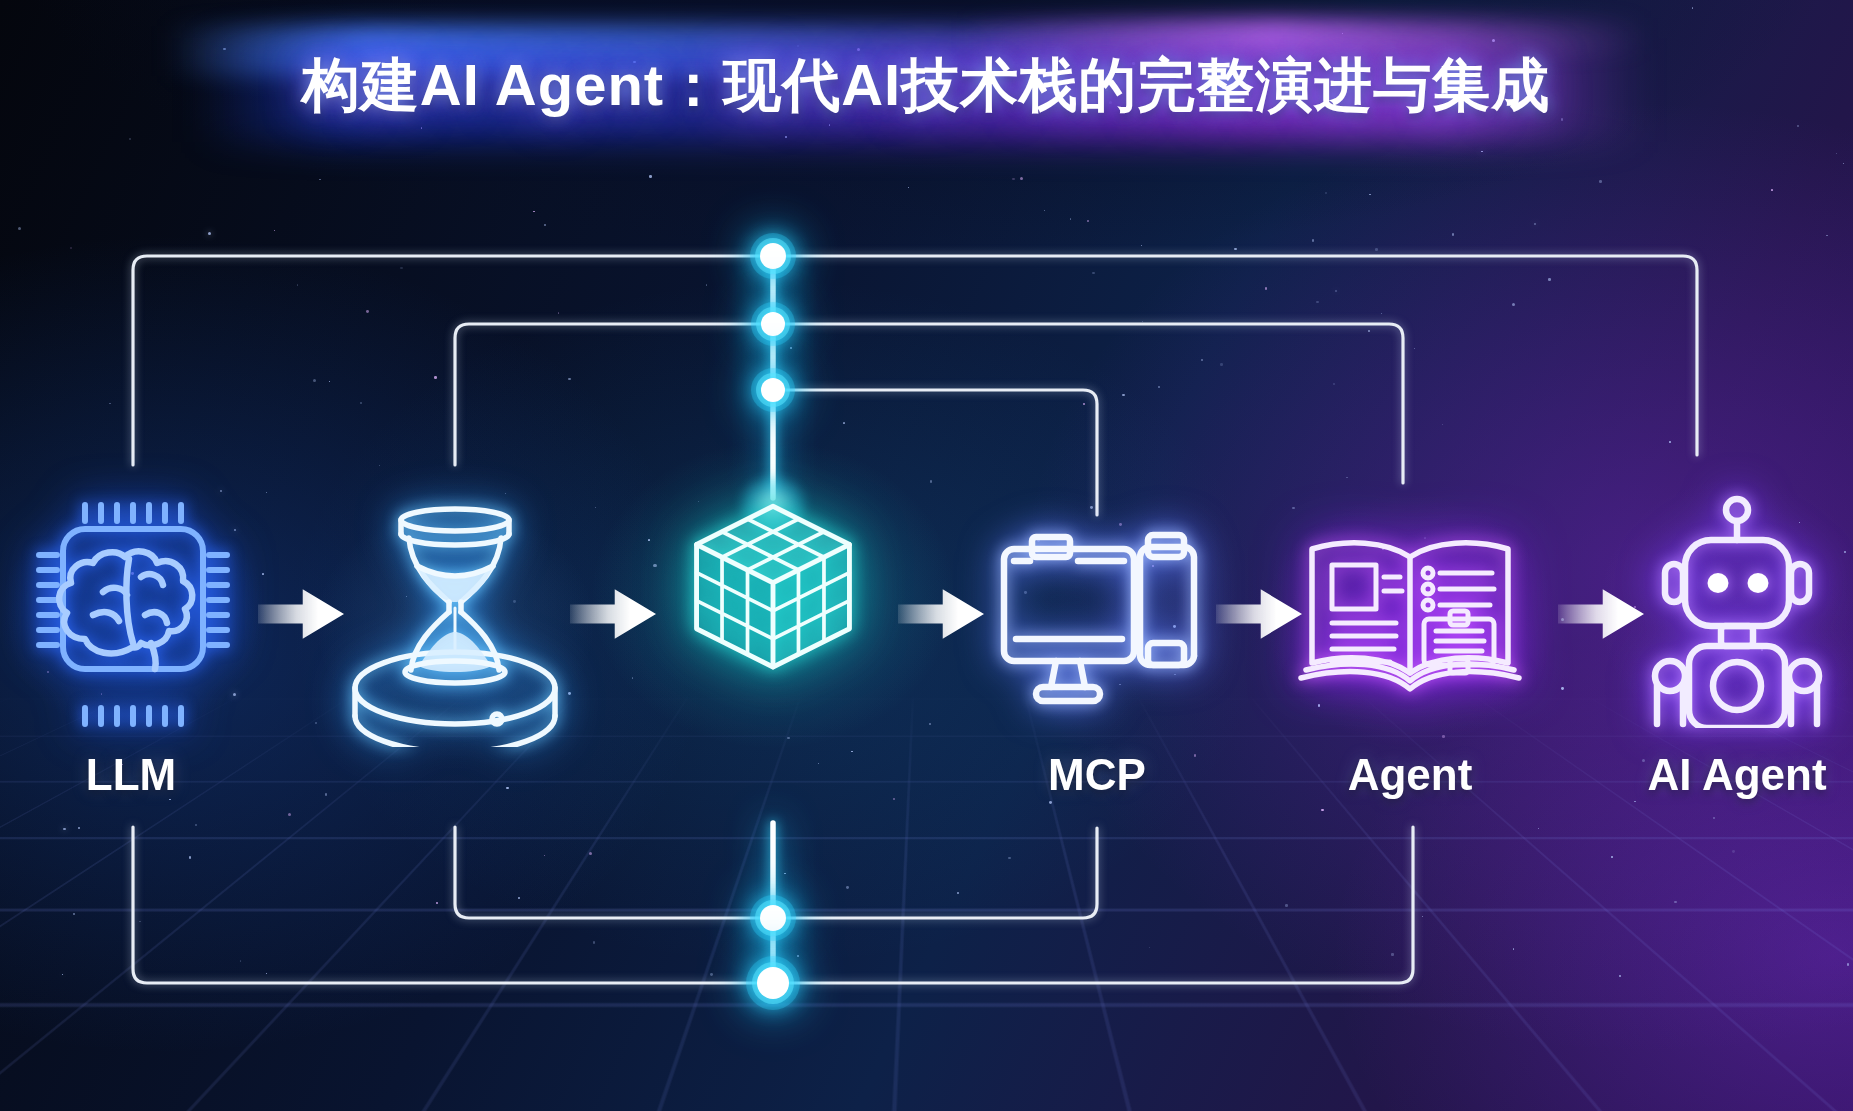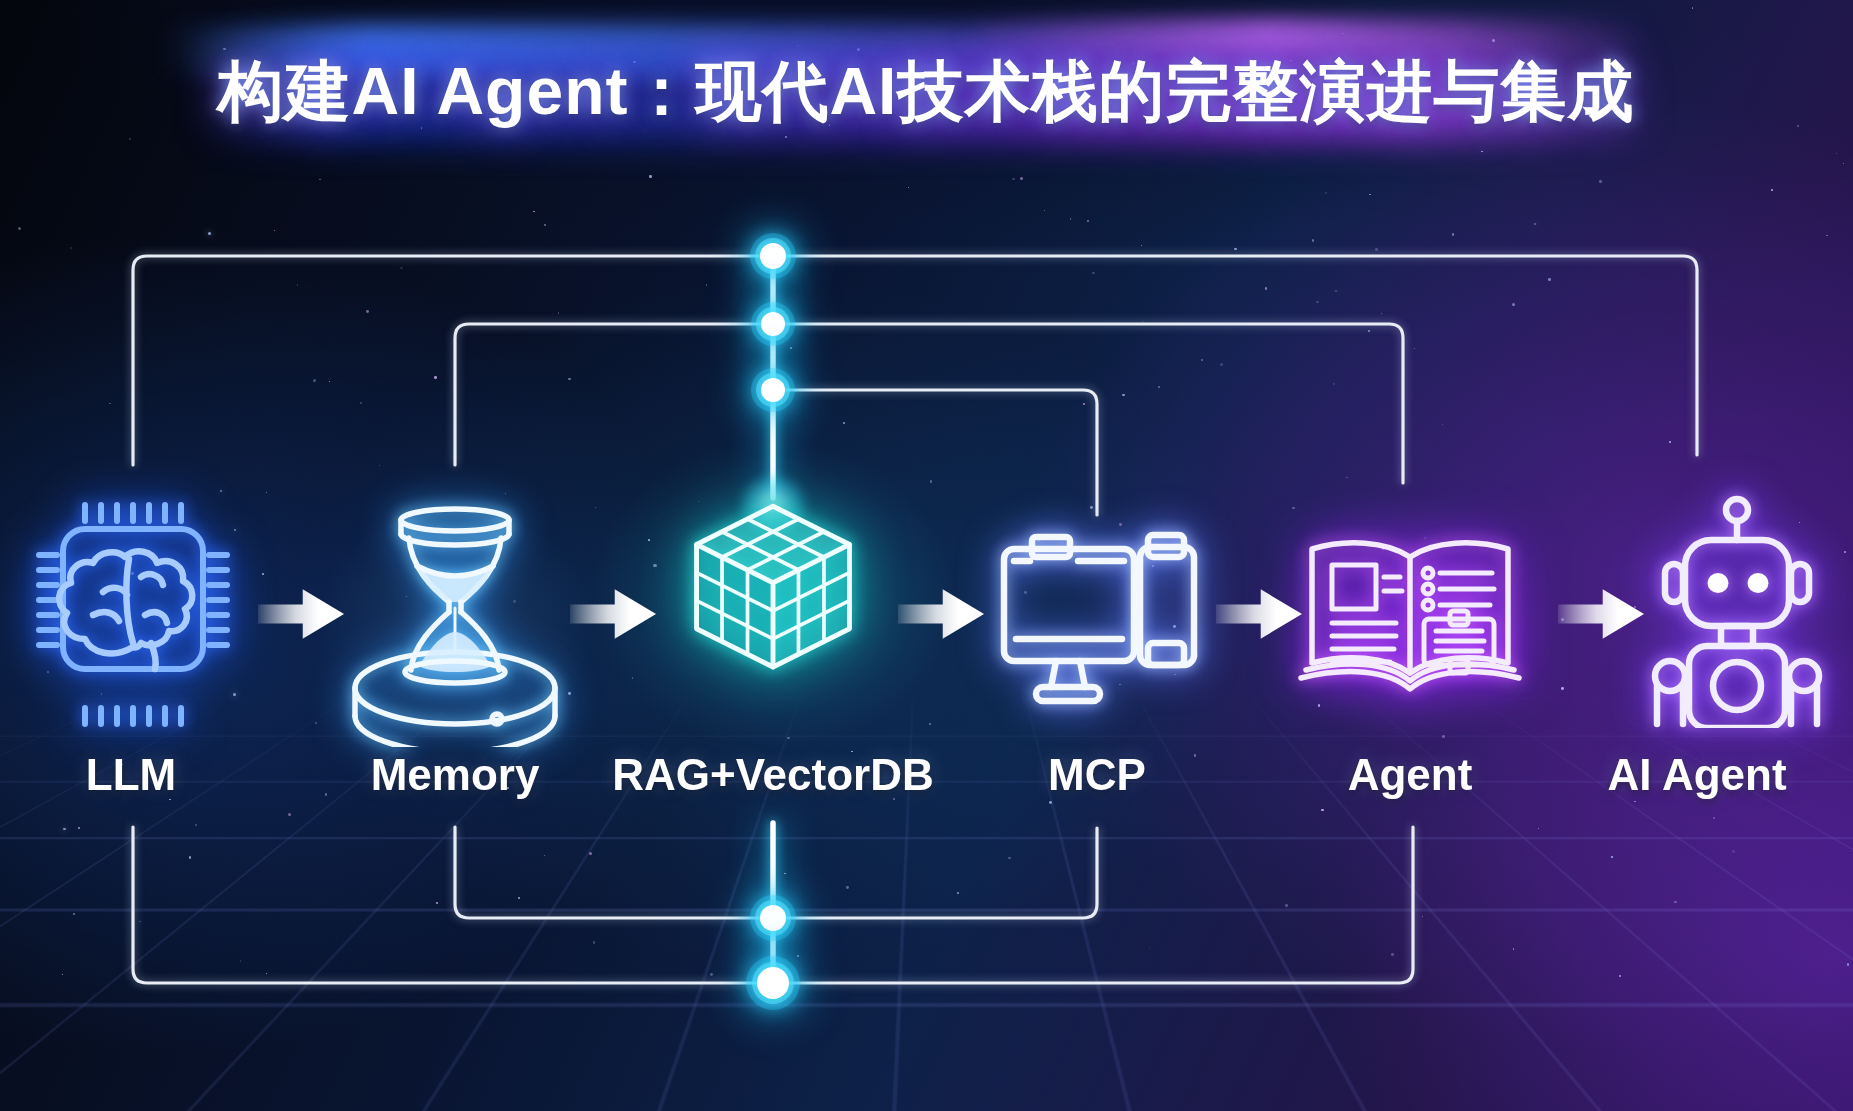--- a/index.html
+++ b/index.html
@@ -35,21 +35,21 @@
   .flare-blue{position:absolute;left:165px;top:26px;width:1260px;height:50px;
     background:linear-gradient(90deg, rgba(70,130,255,0) 0%, rgba(80,140,255,.85) 16%, rgba(90,140,255,.45) 58%, rgba(90,140,255,0) 100%);
     filter:blur(11px);}
   .band-main{position:absolute;left:195px;top:38px;width:1450px;height:104px;
     background:linear-gradient(90deg, rgba(20,40,140,0) 0%, rgba(25,62,225,.52) 10%, rgba(42,62,232,.48) 32%, rgba(112,42,238,.55) 56%, rgba(162,42,242,.62) 73%, rgba(175,64,255,.62) 86%, rgba(90,22,140,0) 100%);
     filter:blur(17px);}
   .flare-purple{position:absolute;left:960px;top:18px;width:690px;height:36px;
     background:linear-gradient(90deg, rgba(190,90,255,0) 0%, rgba(200,110,255,.7) 45%, rgba(190,90,255,0) 100%);
     filter:blur(10px);}
   .title{position:absolute;left:926px;top:47px;transform:translateX(-50%);
-    color:#fff;font-size:66px;font-weight:bold;white-space:nowrap;letter-spacing:1px;
+    color:#fff;font-size:58px;font-weight:bold;white-space:nowrap;letter-spacing:1px;
     text-shadow:0 0 16px rgba(130,160,255,.9),0 0 42px rgba(150,80,255,.75),0 3px 8px rgba(0,0,20,.6);}
   
   svg.wires{position:absolute;left:0;top:0;}
   .wire{stroke:#e8edf5;stroke-width:3.2;fill:none;stroke-linecap:round;
         filter:drop-shadow(0 0 4px rgba(215,232,255,.5));}
   .spine{stroke:#fdffff;stroke-width:5.5;fill:none;stroke-linecap:round;
         filter:drop-shadow(0 0 6px #39d8ff) drop-shadow(0 0 18px #18b4ef);}
   .node{filter:drop-shadow(0 0 10px #2fd5ff) drop-shadow(0 0 22px #14b4e8);}
   .cube-bloom{position:absolute;left:723px;top:460px;width:100px;height:90px;
     background:radial-gradient(closest-side, rgba(190,255,255,.9), rgba(60,225,255,.45) 45%, rgba(0,0,0,0) 72%);
@@ -388,19 +388,17 @@
     <path d="M20 196 V236 M46 198 V236 M154 198 V236 M180 196 V236"></path>
   </svg>
 
   <div class="arrow" style="left:258px"></div>
   <div class="arrow" style="left:570px"></div>
   <div class="arrow" style="left:898px"></div>
   <div class="arrow" style="left:1216px"></div>
   <div class="arrow" style="left:1558px"></div>
 
   <div class="lbl" style="left:131px">LLM</div>
-  <div class="lbl" style="left:455px">Memory</div>
-  <div class="lbl" style="left:773px">RAG+VectorDB</div>
   <div class="lbl" style="left:1097px">MCP</div>
   <div class="lbl" style="left:1410px">Agent</div>
-  <div class="lbl" style="left:1697px">AI Agent</div>
+  <div class="lbl" style="left:1737px">AI Agent</div>
 
 </div>
 
 </body></html>

